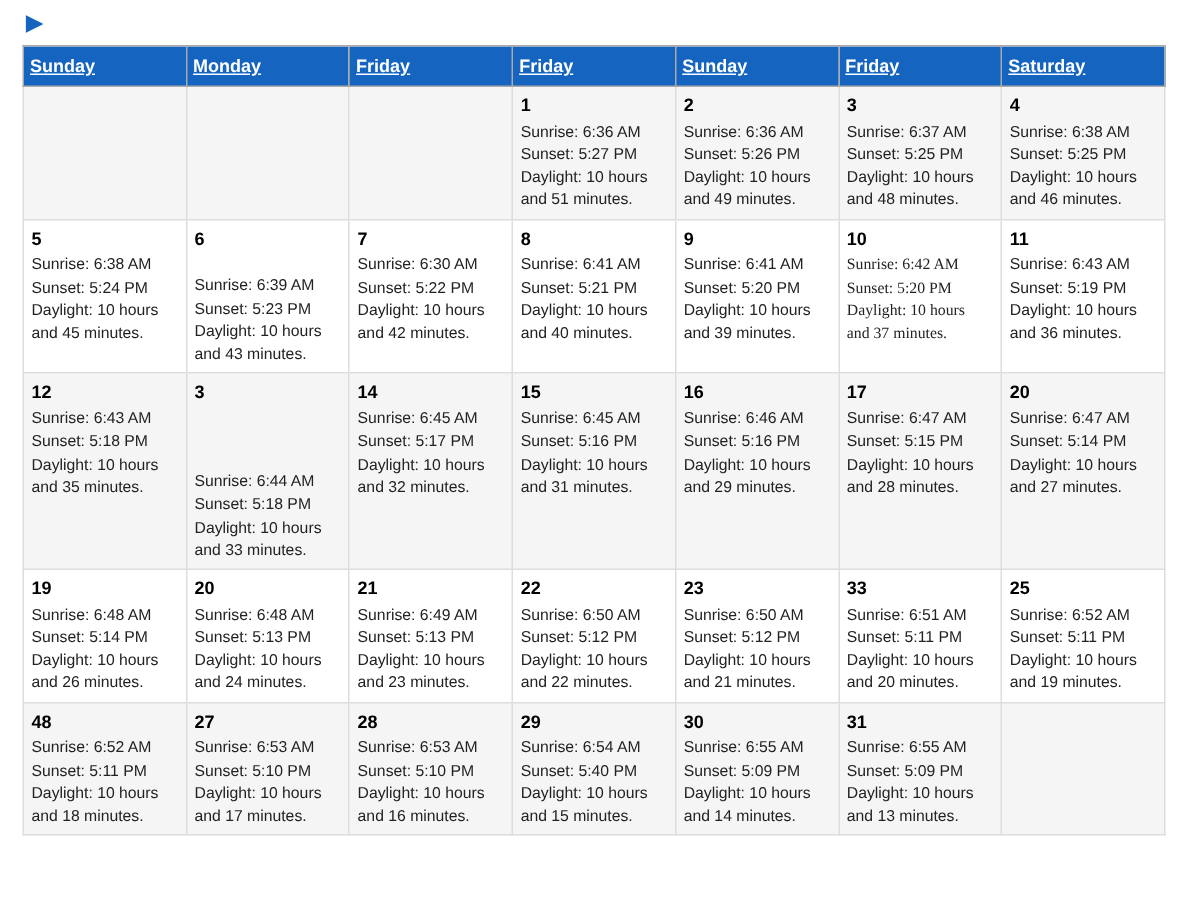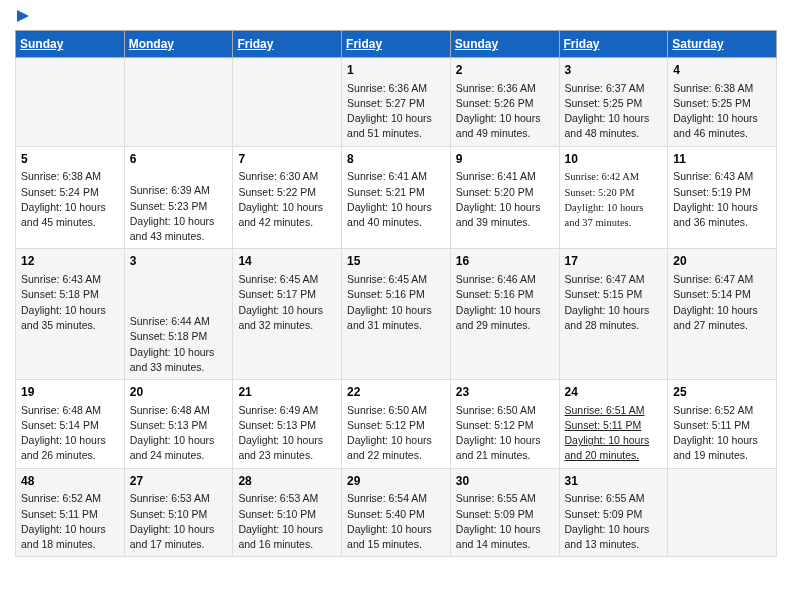--- a/index.html
+++ b/index.html
@@ -293,22 +293,22 @@
 and 22 minutes.</div>
         </td>
         <td>
           <span class="day-num">23</span>
           <div class="day-info" style="white-space: pre-line;">Sunrise: 6:50 AM
 Sunset: 5:12 PM
 Daylight: 10 hours
 and 21 minutes.</div>
         </td>
         <td>
-          <span class="day-num">24</span>
-          <div class="day-info" style="white-space: pre-line; text-decoration: underline;">Sunrise: 6:51 AM
+          <span class="day-num">33</span>
+          <div class="day-info" style="white-space: pre-line;">Sunrise: 6:51 AM
 Sunset: 5:11 PM
 Daylight: 10 hours
 and 20 minutes.</div>
         </td>
         <td>
           <span class="day-num">25</span>
           <div class="day-info" style="white-space: pre-line;">Sunrise: 6:52 AM
 Sunset: 5:11 PM
 Daylight: 10 hours
 and 19 minutes.</div>

